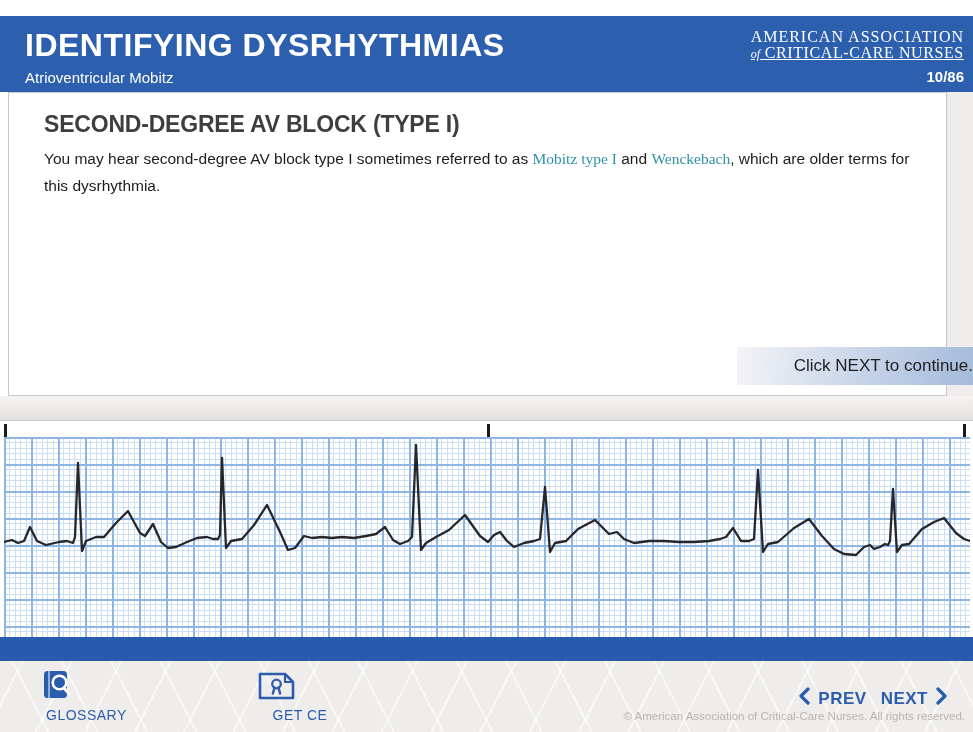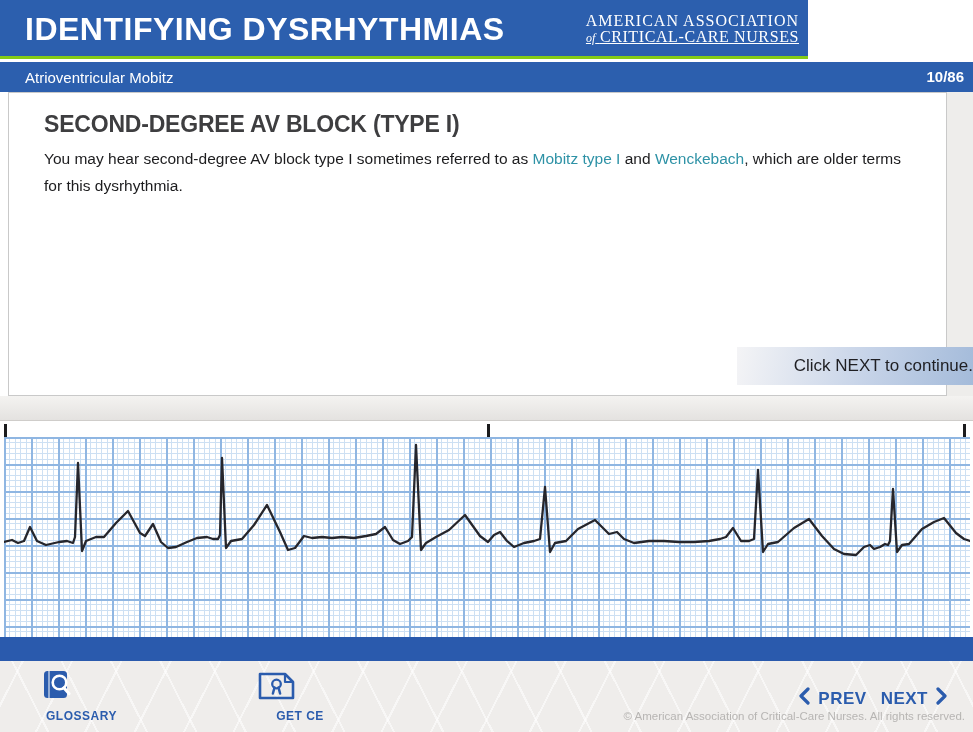--- a/index.html
+++ b/index.html
@@ -4,29 +4,29 @@
 <style>
   * { margin:0; padding:0; box-sizing:border-box; }
   html,body { background:#ffffff; }
   .stage {
     position:relative; width:973px; height:732px; overflow:hidden;
     font-family:"Liberation Sans", sans-serif; background:#ffffff;
   }
 
   
   .header {
-    position:absolute; left:0; top:0; width:808px; height:59px;
+    position:absolute; left:0; top:16px; width:973px; height:59px;
     background:#2c5fae; border-bottom:3px solid #84cc16;
   }
   .app-title {
     position:absolute; left:25px; top:11px;
     color:#ffffff; font-size:32px; font-weight:700; letter-spacing:0.5px;
   }
   .logo {
-    position:absolute; right:9px; top:13px; text-align:right;
+    position:absolute; right:9px; top:13px; text-align:center;
     color:#ffffff; font-family:"Liberation Serif", serif; line-height:16px;
   }
   .logo-line1 { font-size:16px; letter-spacing:1px; }
   .logo-line2 { font-size:16px; letter-spacing:0.6px;text-decoration:underline; }
   .logo-of { font-style:italic; font-size:12px; letter-spacing:0; }
 
   
   .subheader {
     position:absolute; left:0; top:62px; width:973px; height:30px;
     background:#2c5fae; color:#ffffff;
@@ -41,21 +41,21 @@
     position:absolute; left:8px; top:0; width:939px; height:304px;
     background:#ffffff; border:1px solid #c9c9c9;
   }
   .content-heading {
     position:absolute; left:35px; top:18px;
     font-size:23px; font-weight:700; color:#3e3e40; letter-spacing:-0.2px;
   }
   .paragraph { position:absolute; left:35px; width:868px; font-size:15.5px; color:#1c1c1e; line-height:27px; }
   .para-1 { top:52px; }
   .para-2 { top:118px; }
-  .link { color:#2e92a6; text-decoration:none; cursor:pointer; }
+  .link { color:#2e92a6; text-decoration:none; cursor:pointer;font-family:Liberation Serif, serif; }
   .gray-band {
     position:absolute; left:0; top:304px; width:973px; height:25px;
     background:linear-gradient(to bottom,#f4f3f1,#e4e2e0);
     border-bottom:1px solid #cfcdca;
   }
   .next-prompt {
     position:absolute; left:737px; top:255px; width:236px; height:38px;
     background:linear-gradient(100deg,#f4f4f6 0%,#c6d3e8 55%,#a4bbda 100%);
     color:#1f1f23; font-size:17px; line-height:38px; text-align:right;
     z-index:5;
@@ -81,21 +81,21 @@
   
   .footer {
     position:absolute; left:0; top:661px; width:973px; height:71px;
     background-color:#efedeb;
     background-image:
       repeating-linear-gradient(63deg, rgba(255,255,255,0) 0 42px, rgba(255,255,255,0.55) 42px 44px),
       repeating-linear-gradient(-63deg, rgba(255,255,255,0) 0 42px, rgba(255,255,255,0.55) 42px 44px);
   }
   .footer-btn { position:absolute; top:8px; width:112px; text-align:center; cursor:pointer; }
   .footer-btn .icon { display:block; height:34px; margin-bottom:3px; }
-  .footer-btn .lbl { color:#2b5cad; font-size:12px; font-weight:700; letter-spacing:0.5px;margin-left:46px; }
+  .footer-btn .lbl { color:#2b5cad; font-size:14px; font-weight:400; letter-spacing:0.5px;margin-left:46px; }
   .btn-glossary  { left:0px; }
   .btn-resources { left:115px; }
   .btn-getce     { left:221px; }
 
   .nav-group { position:absolute; right:25px; top:26px; display:flex; align-items:center; gap:14px; }
   .nav-btn { display:flex; align-items:center; gap:8px; cursor:pointer;
              color:#2b5cad; font-size:17px; font-weight:700; letter-spacing:0.5px; }
   .copyright { position:absolute; right:8px; top:49px; font-size:11.5px; color:#b7b5b3; }
 </style>
 </head>

